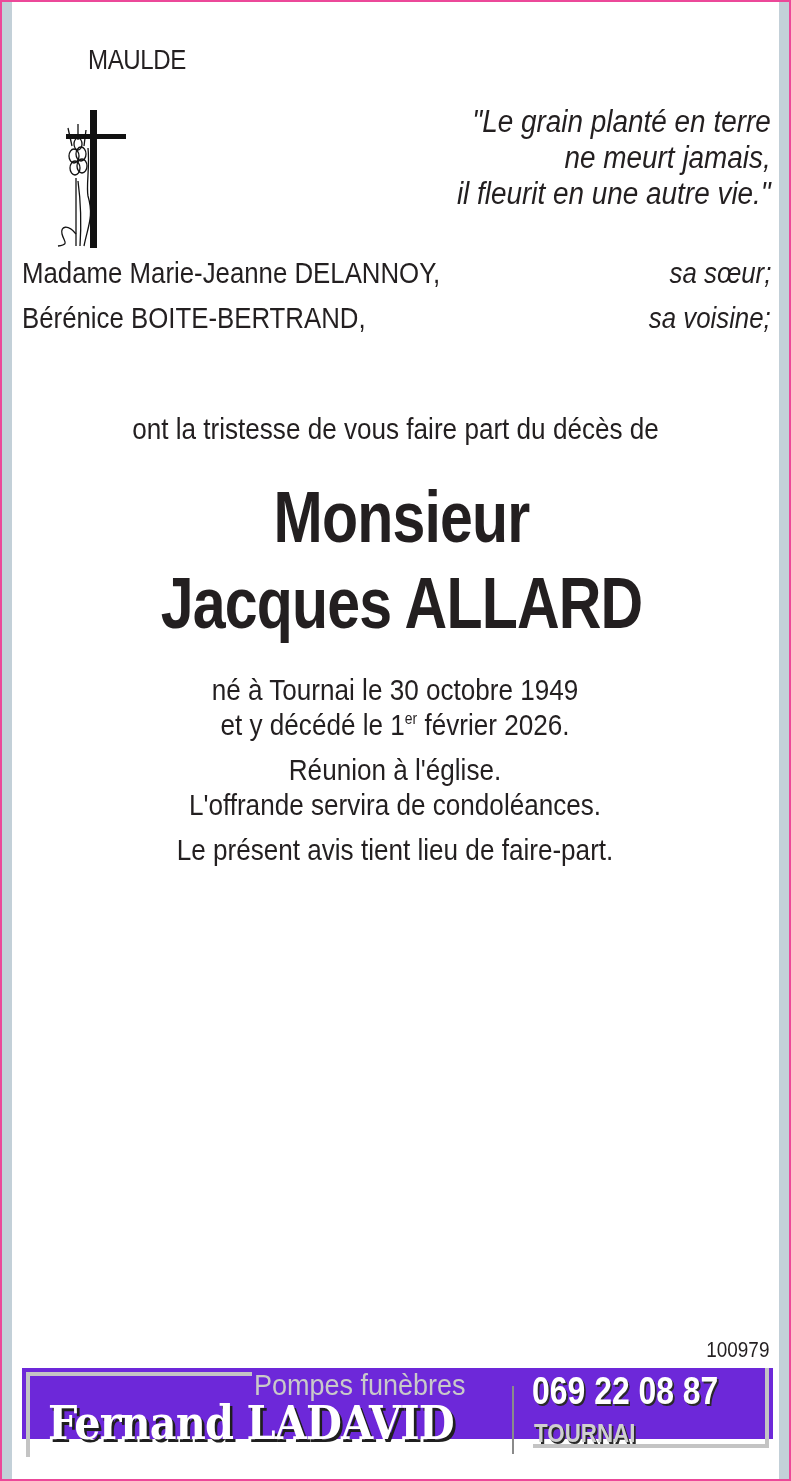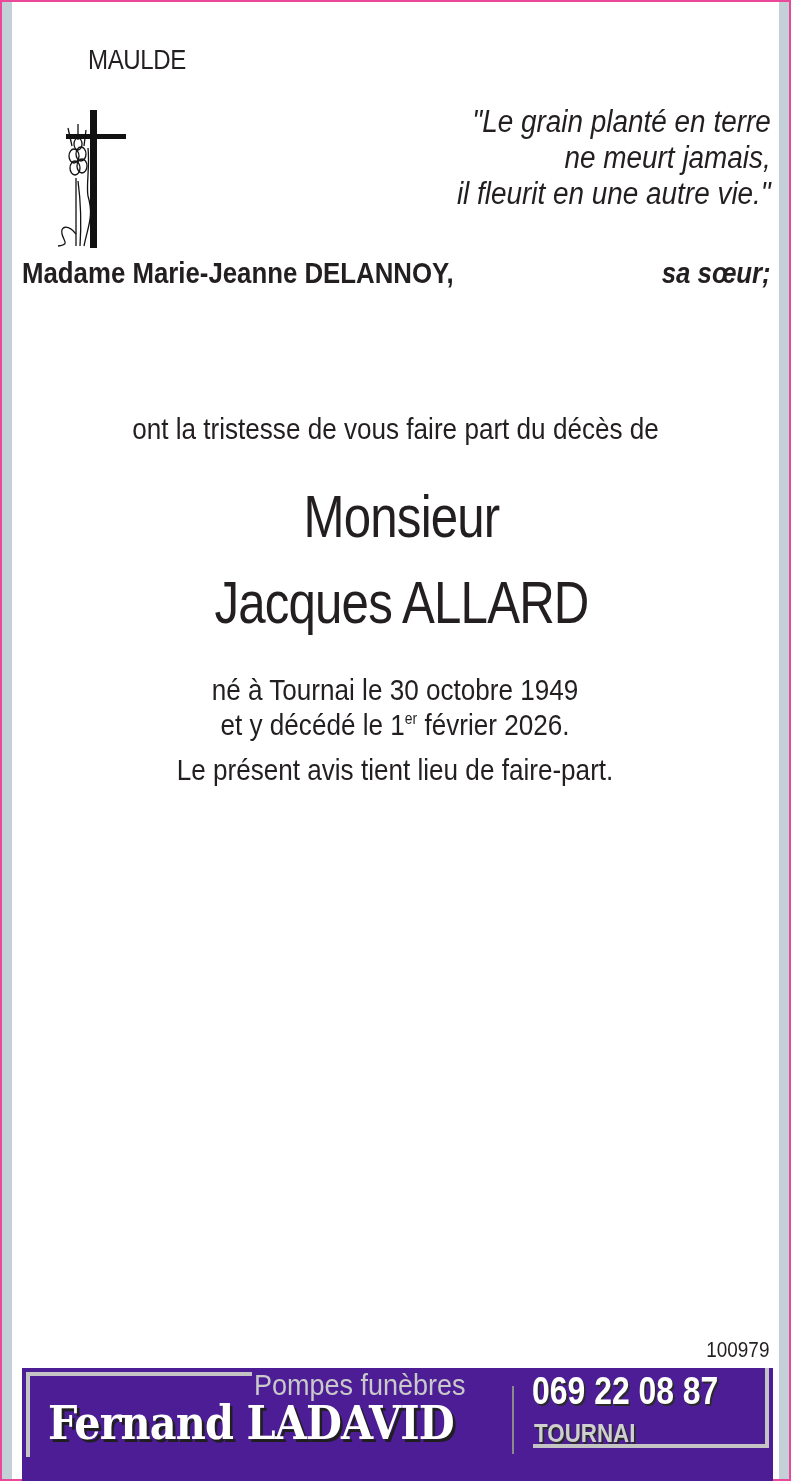--- a/index.html
+++ b/index.html
@@ -22,53 +22,53 @@
       transform: scaleX(0.86); transform-origin: left top;
     }
     .cross-icon { position: absolute; left: 52px; top: 104px; width: 76px; height: 144px; }
 
     .quote {
       position: absolute; right: 18px; top: 102px; text-align: right;
       font-style: italic; font-size: 31px; line-height: 36px;
       transform: scaleX(0.9); transform-origin: right top;
     }
 
-    .family { position: absolute; left: 20px; right: 18px; top: 248px; font-size: 30px; line-height: 45px; font-weight: bold; }
+    .family { position: absolute; left: 20px; right: 18px; top: 248px; font-size: 30px; line-height: 45px; }
     .family-row { display: flex; justify-content: space-between; white-space: nowrap; }
     .family-row .name { transform: scaleX(0.86); transform-origin: left center; display: inline-block; }
     .family-row .rel { font-style: italic; transform: scaleX(0.86); transform-origin: right center; display: inline-block; }
 
     .announce {
       position: absolute; left: 0; right: 0; top: 410px; text-align: center;
       font-size: 30px; transform: scaleX(0.87); transform-origin: center top; white-space: nowrap;
     }
 
     .deceased {
       position: absolute; left: 12px; right: 0; top: 472px; text-align: center;
-      font-weight: normal; font-size: 60px; line-height: 86px; letter-spacing: -1px;
+      font-weight: bold; font-size: 72px; line-height: 86px; letter-spacing: -1px;
     }
     .deceased div { transform: scaleX(0.82); transform-origin: center; white-space: nowrap; }
 
     .body-text { position: absolute; left: 0; right: 1px; top: 670px; text-align: center; }
     .block { margin-bottom: 10px; }
     .line {
       font-size: 30px; line-height: 35px; white-space: nowrap;
       transform: scaleX(0.87); transform-origin: center;
     }
     .line.bold { font-weight: bold; font-size: 28px; line-height: 33px; transform: scaleX(0.84); }
     .line sup { font-size: 16px; vertical-align: super; line-height: 0; }
 
     .ref-number {
       position: absolute; right: 20px; top: 1335px; font-size: 22px;
       transform: scaleX(0.86); transform-origin: right top;
     }
 
     .banner {
-      position: absolute; left: 20px; top: 1366px; width: 751px; height: 113px;
-      background: #4c1d95;
+      position: absolute; left: 20px; top: 1366px; width: 751px; height: 71px;
+      background: #6d28d9;
     }
     .banner-frame-top { position: absolute; left: 4px; top: 4px; width: 226px; height: 4px; background: #c4c4c4; }
     .banner-frame-left { position: absolute; left: 4px; top: 4px; width: 4px; height: 85px; background: #c4c4c4; }
     .banner-frame-right { position: absolute; right: 4px; top: 0; width: 4px; height: 80px; background: #c4c4c4; }
     .banner-frame-bottom { position: absolute; right: 4px; top: 76px; width: 236px; height: 4px; background: #c4c4c4; }
     .banner-divider { position: absolute; left: 490px; top: 18px; width: 2px; height: 68px; background: #8a8a8a; }
 
     .pf-label {
       position: absolute; left: 232px; top: 0px; font-size: 30px; color: #c9c9c9;
       transform: scaleX(0.9); transform-origin: left top; white-space: nowrap;
@@ -117,33 +117,41 @@
     <div>"Le grain planté en terre</div>
     <div>ne meurt jamais,</div>
     <div>il fleurit en une autre vie."</div>
   </div>
 
   <div class="family">
     <div class="family-row">
       <span class="name">Madame Marie-Jeanne DELANNOY,</span>
       <span class="rel">sa sœur;</span>
     </div>
+    <div class="family-row">
+      <span class="name">Bérénice BOITE-BERTRAND,</span>
+      <span class="rel">sa voisine;</span>
+    </div>
   </div>
 
   <div class="announce">ont la tristesse de vous faire part du décès de</div>
 
   <div class="deceased">
     <div>Monsieur</div>
     <div>Jacques ALLARD</div>
   </div>
 
   <div class="body-text">
     <div class="block">
       <div class="line">né à Tournai le 30 octobre 1949</div>
       <div class="line"><span>et y décédé le 1</span><sup>er</sup><span> février 2026.</span></div>
+    </div>
+    <div class="block">
+      <div class="line">Réunion à l'église.</div>
+      <div class="line">L'offrande servira de condoléances.</div>
     </div>
     <div class="block">
       <div class="line">Le présent avis tient lieu de faire-part.</div>
     </div>
   </div>
 
   <div class="ref-number">100979</div>
 
   <div class="banner">
     <div class="banner-frame-top"></div>

